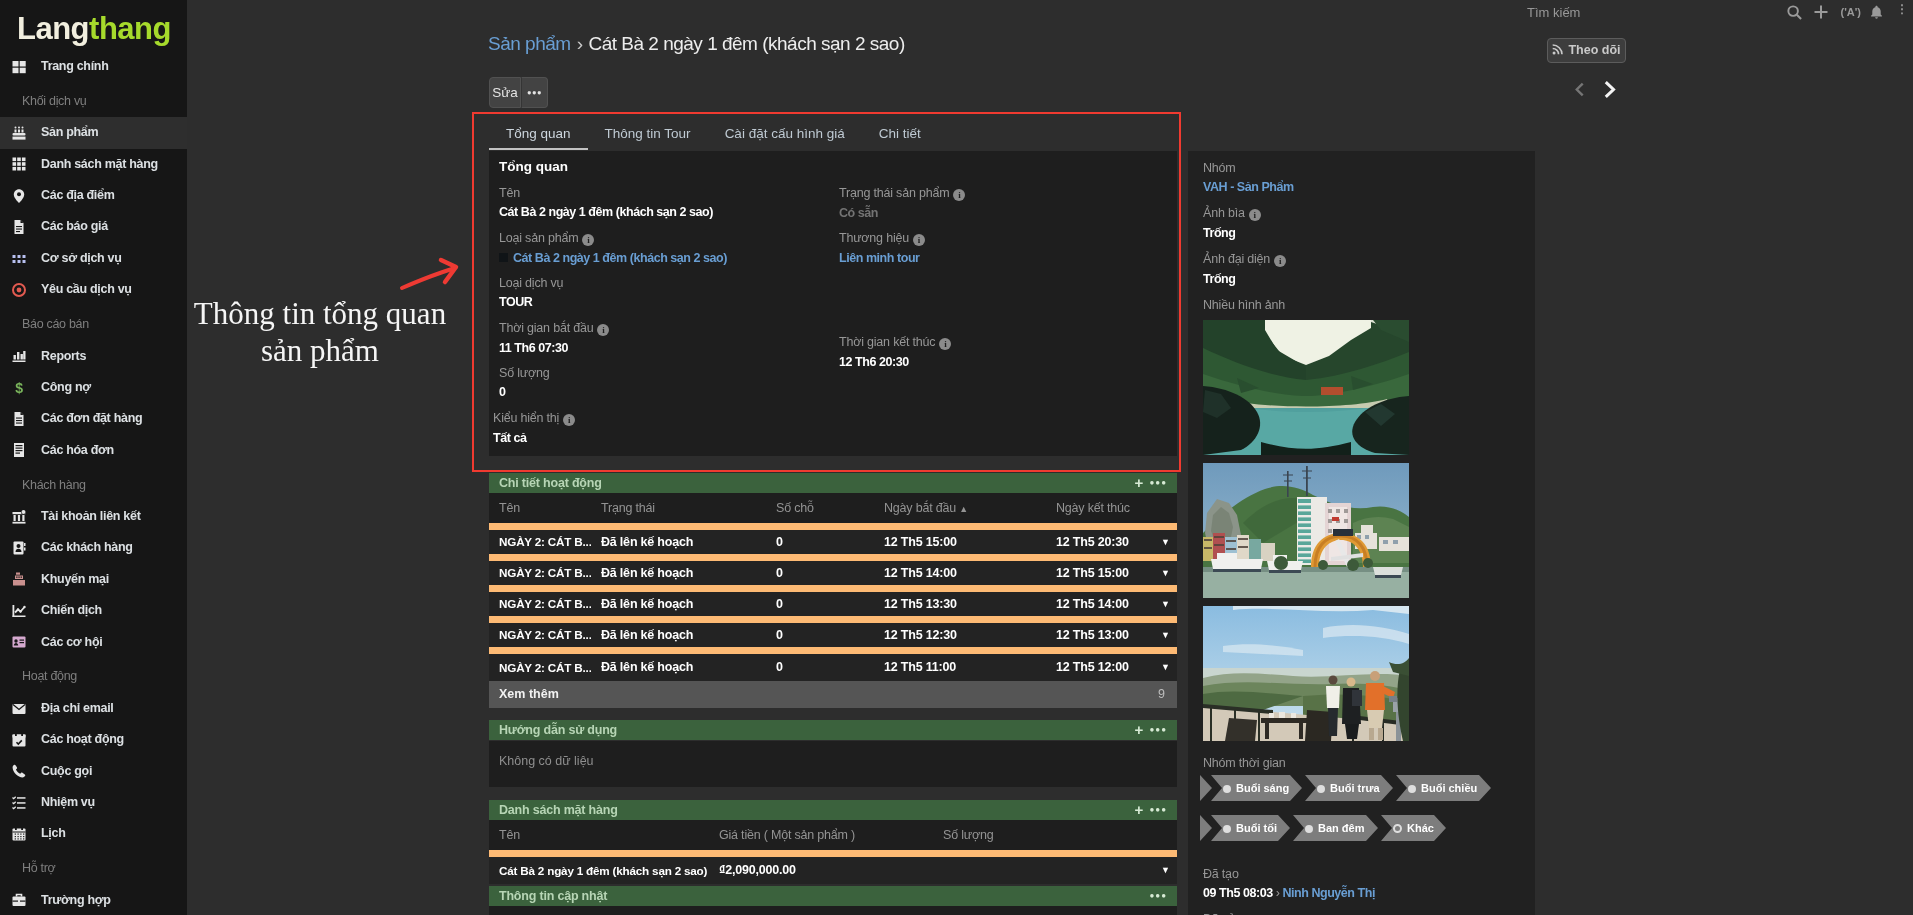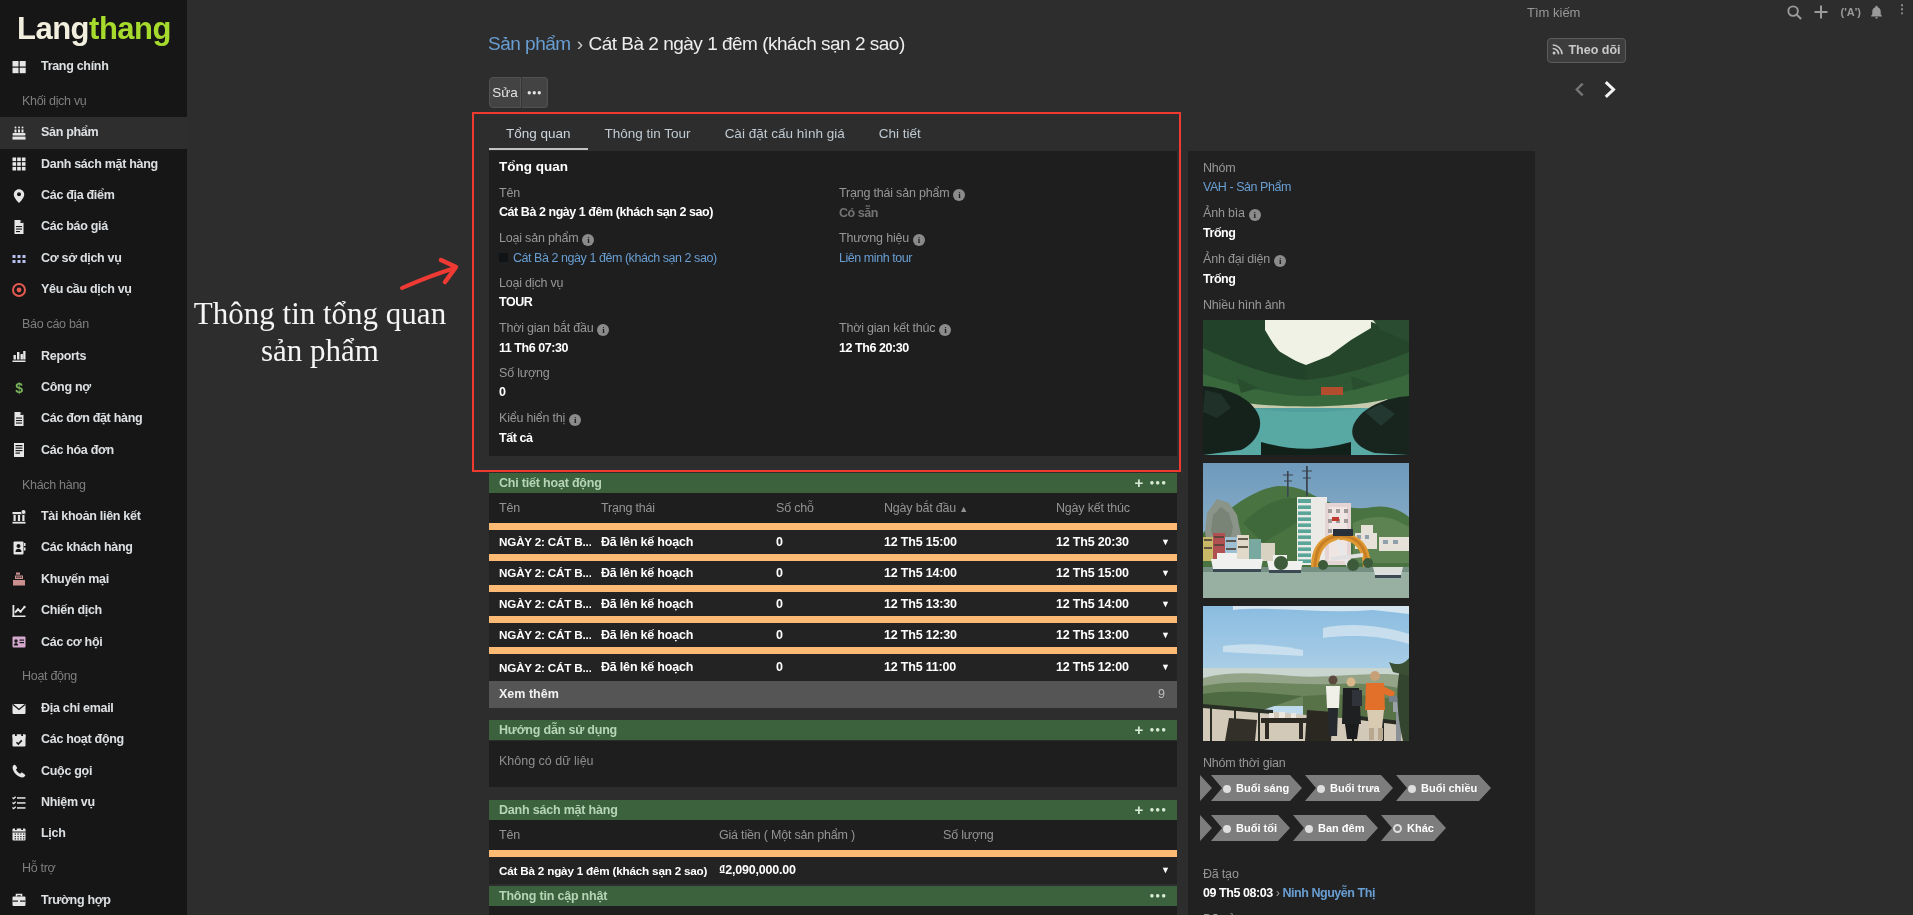--- a/index.html
+++ b/index.html
@@ -38,21 +38,21 @@
 #tabs{position:absolute;left:489px;top:120px;height:32px;font-size:13.5px;color:#bfcad3}
 #tabs .tab{float:left;padding:0 17px;line-height:27px;height:30px}
 #tabs .tab.on{border-bottom:2px solid #c2c2c2;color:#cdd6de}
 
 .panel{position:absolute;background:#1e1e1e}
 #ov{left:489px;top:151px;width:688px;height:305px;padding:8px 10px}
 #ov h3{font-size:13.5px;font-weight:bold;color:#fff;margin-bottom:14px}
 .cell{position:absolute;width:330px}
 .lbl{color:#979797;margin-bottom:5px;white-space:nowrap;letter-spacing:-.2px}
 .val{color:#fff;font-weight:bold;white-space:nowrap;letter-spacing:-.45px}
-.val.link{color:#699ed3;font-weight:normal}
+.val.link{color:#699ed3;font-weight:bold}
 .val.ok{color:#737373}
 .info{display:inline-block;width:12px;height:12px;border-radius:50%;background:#8b8b8b;color:#1e1e1e;font-size:9px;font-weight:bold;text-align:center;line-height:12px;vertical-align:-1px;margin-left:4px;font-family:"Liberation Serif",serif}
 .thumb{display:inline-block;width:9px;height:9px;background:#101417;margin-right:5px;vertical-align:0px}
 
 .ghead{position:absolute;left:489px;width:688px;height:20px;background:#3b623d;color:#b7d5b5;font-weight:bold;line-height:20px;padding:0 10px;letter-spacing:-.2px}
 .ghead .plus{position:absolute;right:34px;top:0;color:#d6ead4;font-size:15px;font-weight:bold}
 .ghead .dots{position:absolute;right:10px;top:0;color:#d6ead4;letter-spacing:1px;font-size:8px;font-weight:bold}
 .sect{position:absolute;left:489px;width:688px;background:#1e1e1e}
 table.grid{width:100%;border-collapse:collapse;table-layout:fixed}
 table.grid th{font-weight:normal;color:#949494;text-align:left;height:33px;padding:0 10px;white-space:nowrap;overflow:hidden;letter-spacing:-.2px}
@@ -357,29 +357,29 @@
       <div class="val link">Liên minh tour</div>
     </div>
   <div class="cell" style="left:10px;top:125px">
       <div class="lbl">Loại dịch vụ</div>
       <div class="val">TOUR</div>
     </div>
   <div class="cell" style="left:10px;top:170px">
       <div class="lbl">Thời gian bắt đầu<span class="info">i</span></div>
       <div class="val">11 Th6 07:30</div>
     </div>
-  <div class="cell" style="left:350px;top:170px">
+  <div class="cell" style="left:350px;top:184px">
       <div class="lbl">Thời gian kết thúc<span class="info">i</span></div>
       <div class="val">12 Th6 20:30</div>
     </div>
   <div class="cell" style="left:10px;top:215px">
       <div class="lbl">Số lượng</div>
       <div class="val">0</div>
     </div>
-  <div class="cell" style="left:10px;top:260px">
+  <div class="cell" style="left:4px;top:260px">
       <div class="lbl">Kiểu hiển thị<span class="info">i</span></div>
       <div class="val">Tất cả</div>
     </div>
 </div>
 
 <div class="ghead" style="top:473px">Chi tiết hoạt động<span class="plus">+</span><span class="dots">●●●</span></div>
 <div class="sect" id="act" style="top:493px">
   <table class="grid">
     <colgroup>
         <col style="width:102px">

